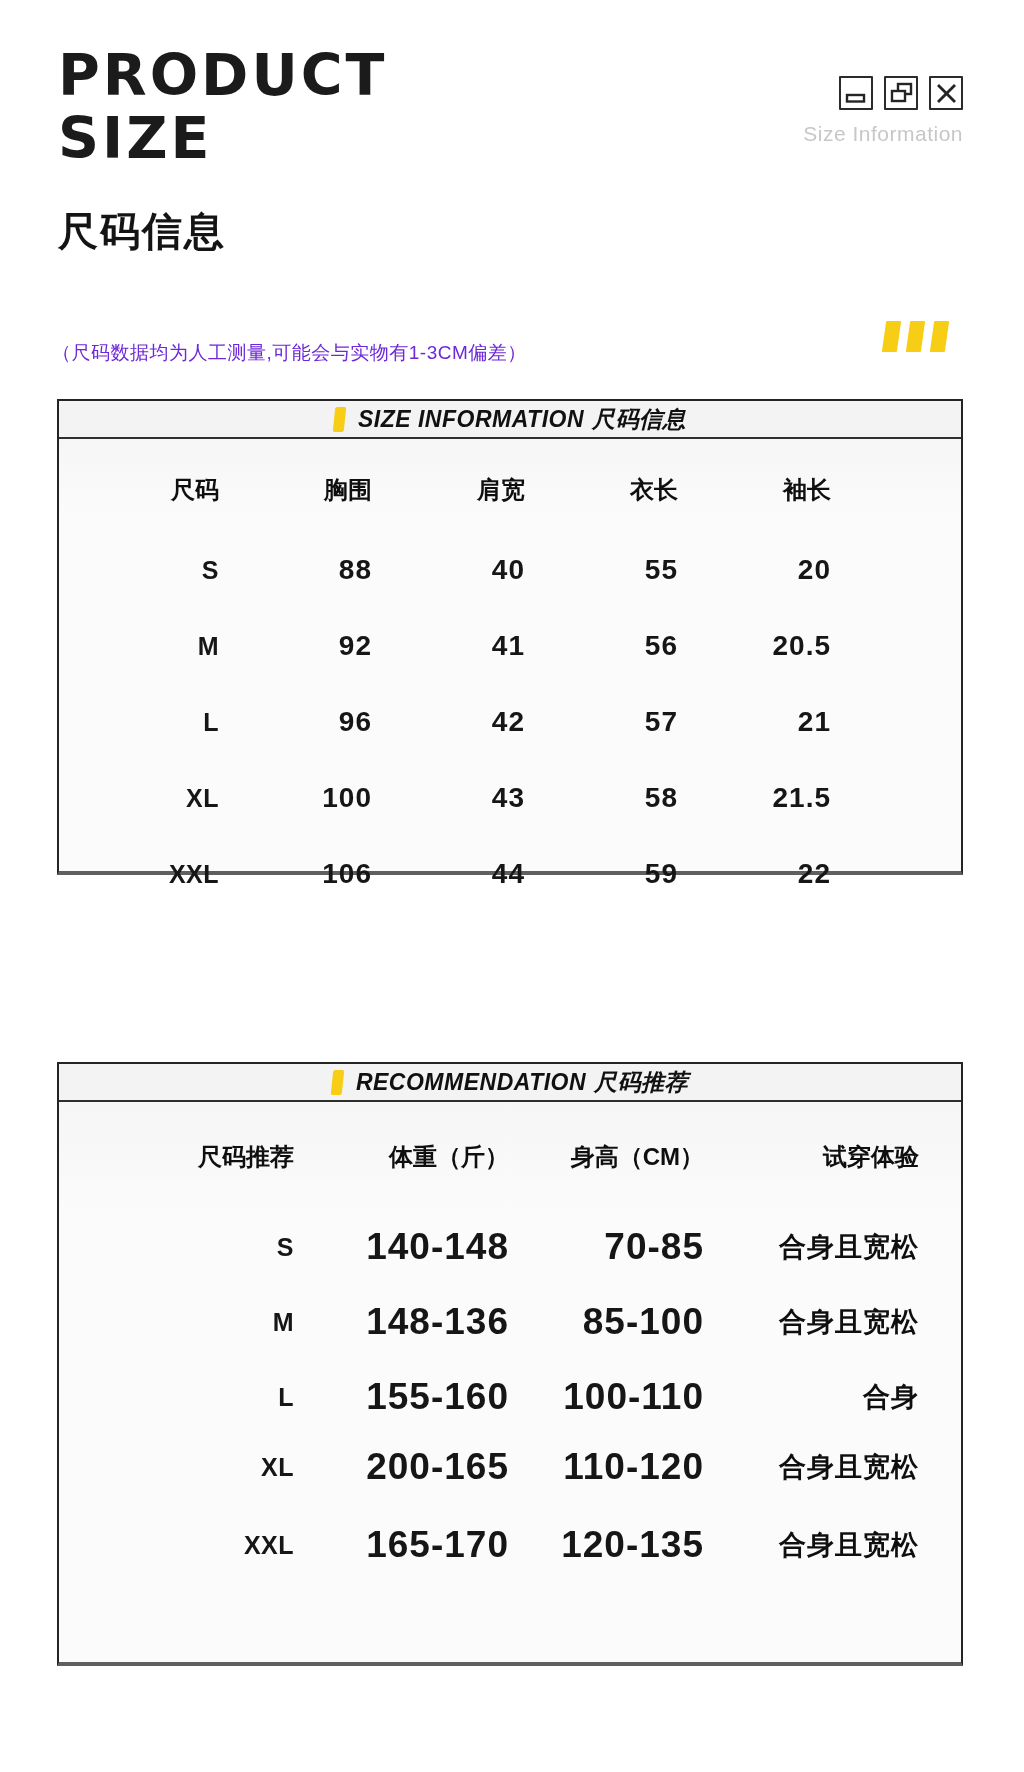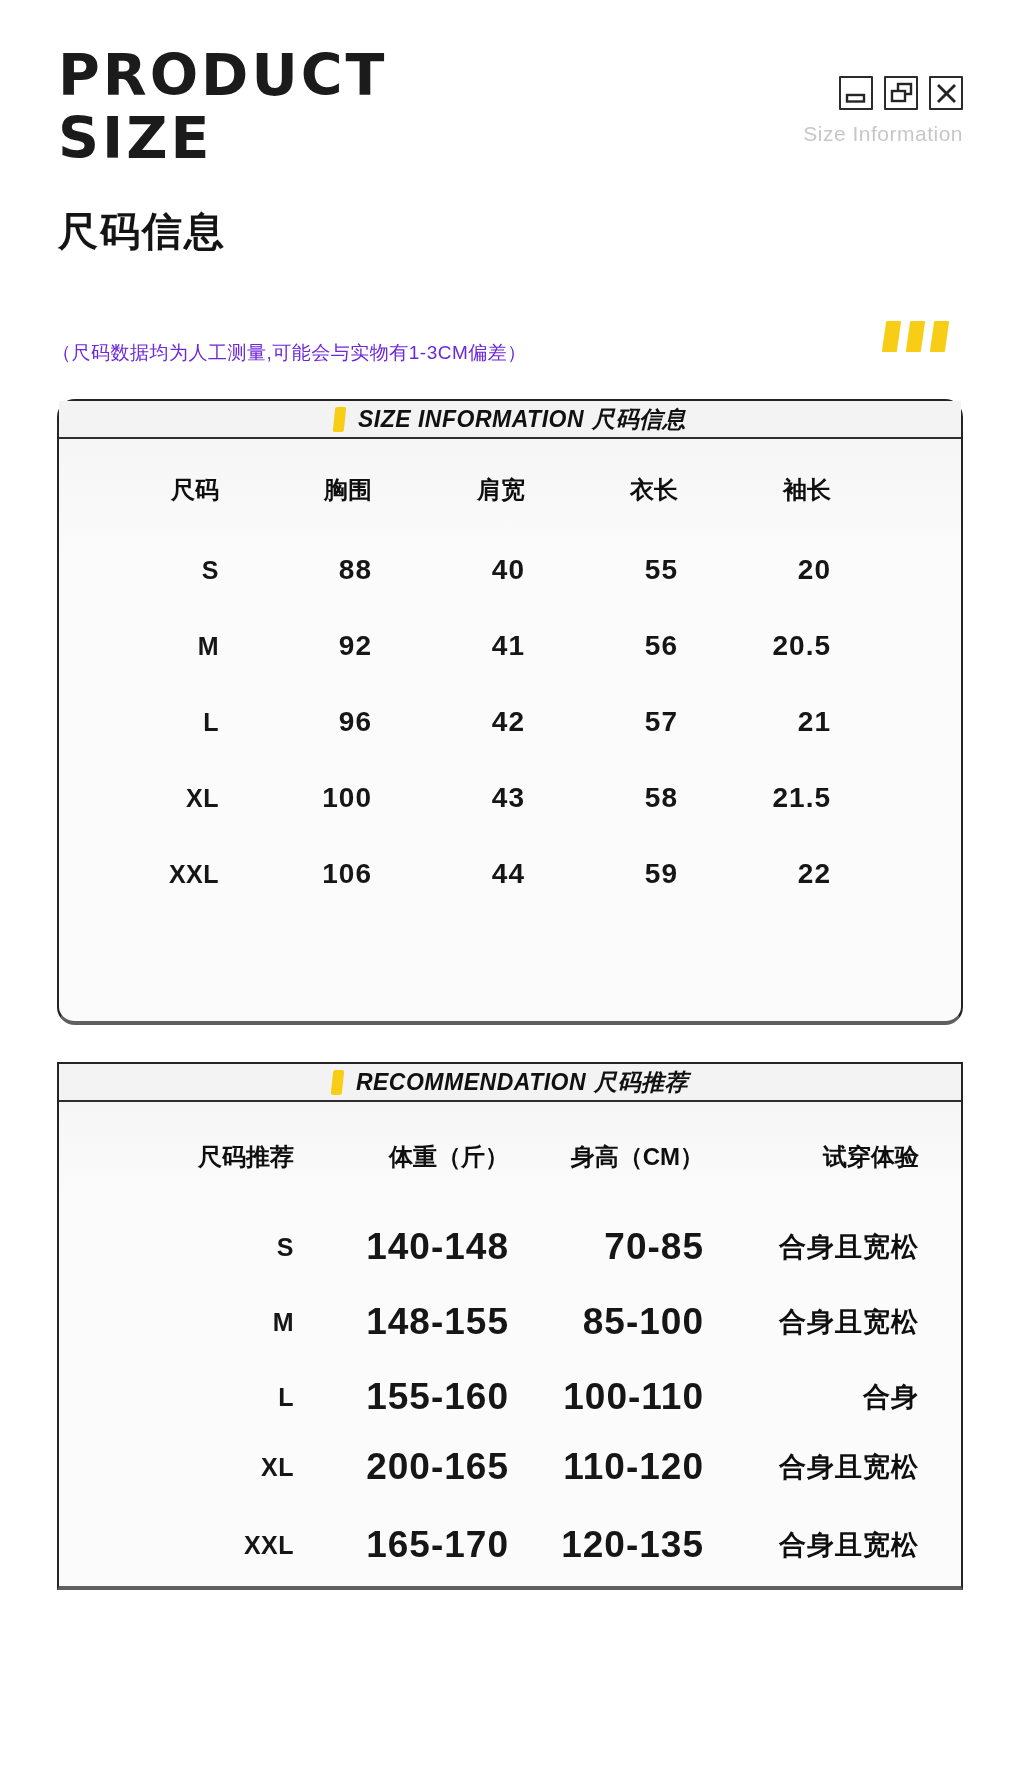--- a/index.html
+++ b/index.html
@@ -55,22 +55,22 @@
     width:15px;height:31px;background:var(--accent);
     transform:skewX(-8deg);border-radius:1px;
   }
   
   .panel{
     position:absolute;left:57px;width:906px;
     background:linear-gradient(180deg,#f4f4f4 0%,#fbfbfb 25%,#fbfbfb 100%);
     border:2px solid #242424;
     border-bottom:4px solid #5f5f5f;
   }
-  .panel-1{top:399px;height:626px;border-radius:18px;}
-  .panel-2{top:1062px;height:528px;}
+  .panel-1{top:399px;height:476px;}
+  .panel-2{top:1062px;height:604px;}
   .strip{
     height:38px;background:#f3f3f3;
     border-bottom:2px solid #2e2e2e;
     display:flex;align-items:center;justify-content:center;gap:13px;
   }
   .strip-bar{
     width:11px;height:25px;background:var(--accent);
     border-radius:2px;transform:skewX(-6deg);
   }
   .strip-text{
@@ -204,21 +204,21 @@
 
   <div class="trow t2" style="top:163px">
     <span class="sz">S</span>
     <span class="num">140-148</span>
     <span class="num">70-85</span>
     <span class="fit">合身且宽松</span>
   </div>
 
   <div class="trow t2" style="top:238px">
     <span class="sz">M</span>
-    <span class="num">148-155</span>
+    <span class="num">148-136</span>
     <span class="num">85-100</span>
     <span class="fit">合身且宽松</span>
   </div>
 
   <div class="trow t2" style="top:313px">
     <span class="sz">L</span>
     <span class="num">155-160</span>
     <span class="num">100-110</span>
     <span class="fit">合身</span>
   </div>

